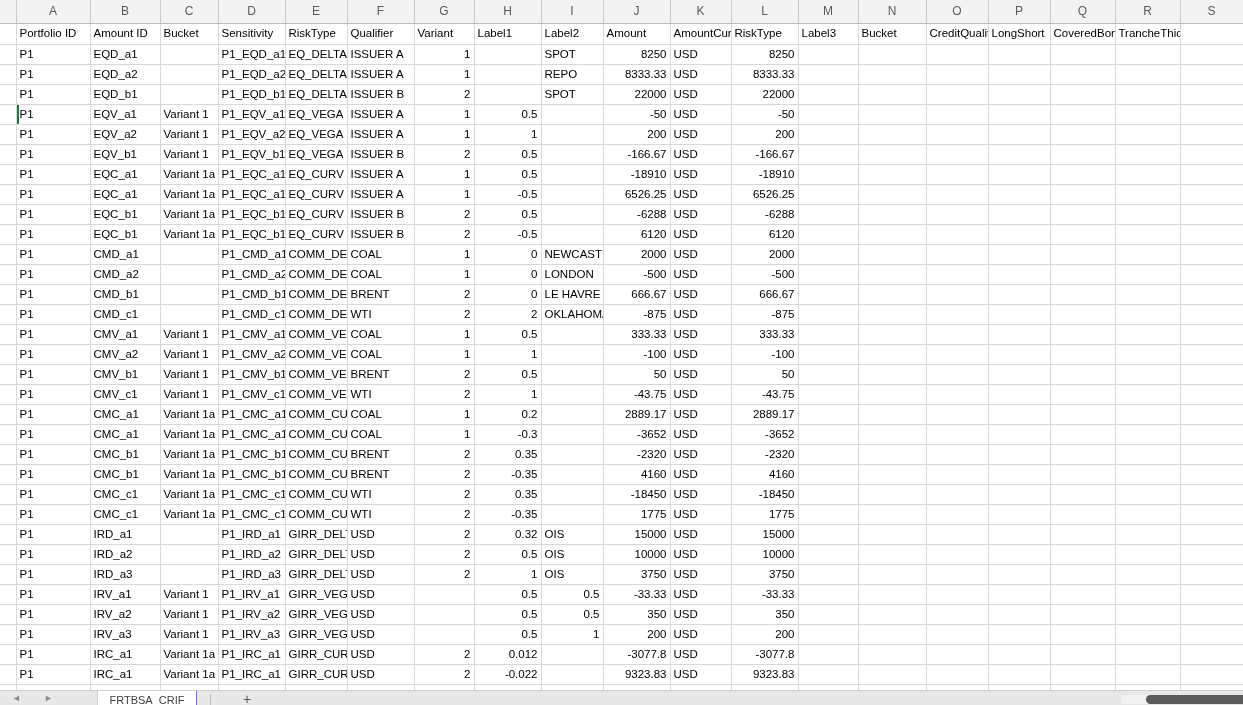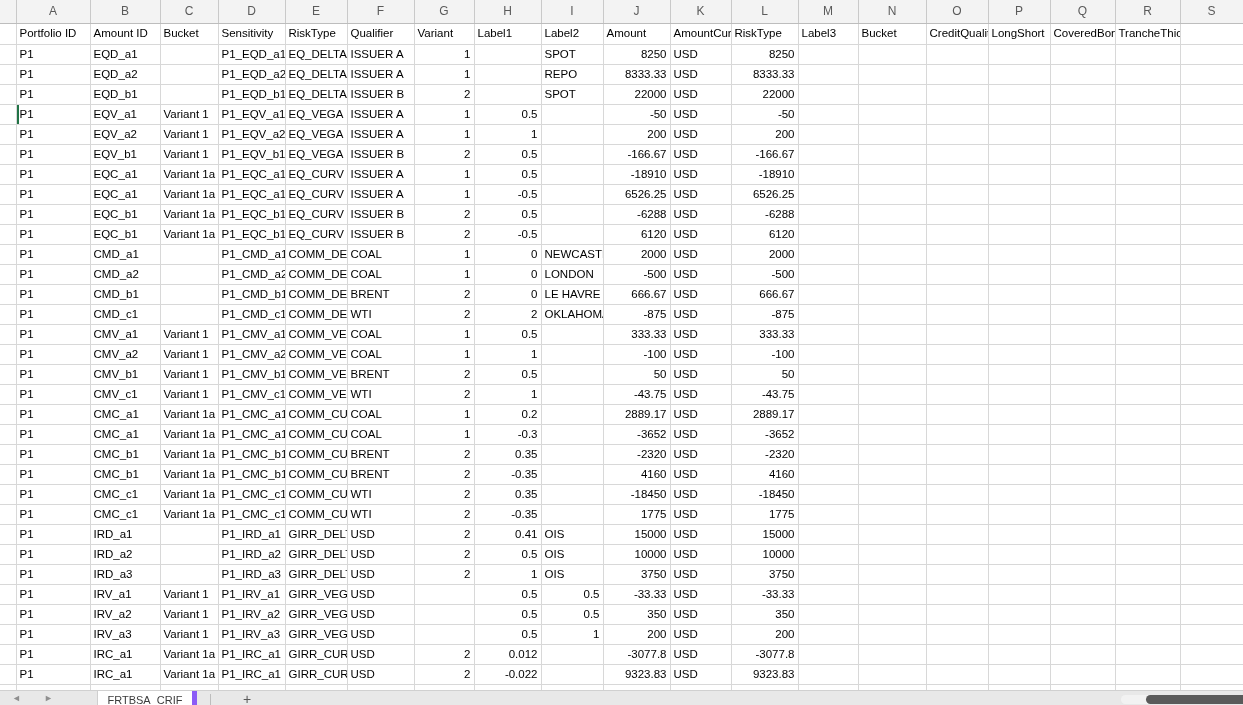--- a/index.html
+++ b/index.html
@@ -23,21 +23,21 @@
   td.txt{text-align:left;}
   td.spill{overflow:visible;border-right:none;}
   td.sel{box-shadow:inset 2px 0 0 #217346;}
   
   .sheet-bar{position:absolute;left:0;top:690px;width:1243px;height:15px;
              background:#e8e8e8;border-top:1px solid #d0d0d0;}
   .nav-arrow{position:absolute;top:3px;color:#8f8f8f;font-size:9px;line-height:9px;cursor:default;}
   .nav-prev{left:12px;}
   .nav-next{left:44px;}
   .sheet-tab{position:absolute;left:97px;top:0;height:15px;min-width:100px;background:#ffffff;
-             border-left:1px solid #cfcfcf;border-right:5px solid #8b5cf6;
+             border-left:1px solid #cfcfcf;border-right:1px solid #8b5cf6;
              text-align:center;font-size:11px;color:#3c3c3c;padding:3px 8px 0 8px;box-sizing:border-box;}
   .tab-sep{position:absolute;left:210px;top:3px;width:1px;height:12px;background:#bdbdbd;}
   .add-sheet{position:absolute;left:243px;top:1px;color:#595959;font-size:14px;line-height:14px;}
   .h-scroll-track{position:absolute;right:-8px;top:4px;width:130px;height:9px;
                   background:#f2f2f2;border-radius:5px;}
   .h-scroll-thumb{position:absolute;right:-8px;top:4px;width:105px;height:9px;
                   background:#5a5a5a;border-radius:5px;}
 </style>
 </head>
 <body>
@@ -645,21 +645,21 @@
           </tr>
           <tr>
             <td class="rowstrip"></td>
             <td class="txt">P1</td>
             <td class="txt">IRD_a1</td>
             <td class="txt"></td>
             <td class="txt">P1_IRD_a1</td>
             <td class="txt">GIRR_DELTA</td>
             <td class="txt">USD</td>
             <td class="num">2</td>
-            <td class="num">0.41</td>
+            <td class="num">0.32</td>
             <td class="txt">OIS</td>
             <td class="num">15000</td>
             <td class="txt">USD</td>
             <td class="num">15000</td>
             <td class="txt"></td>
             <td class="txt"></td>
             <td class="txt"></td>
             <td class="txt"></td>
             <td class="txt"></td>
             <td class="txt"></td>

